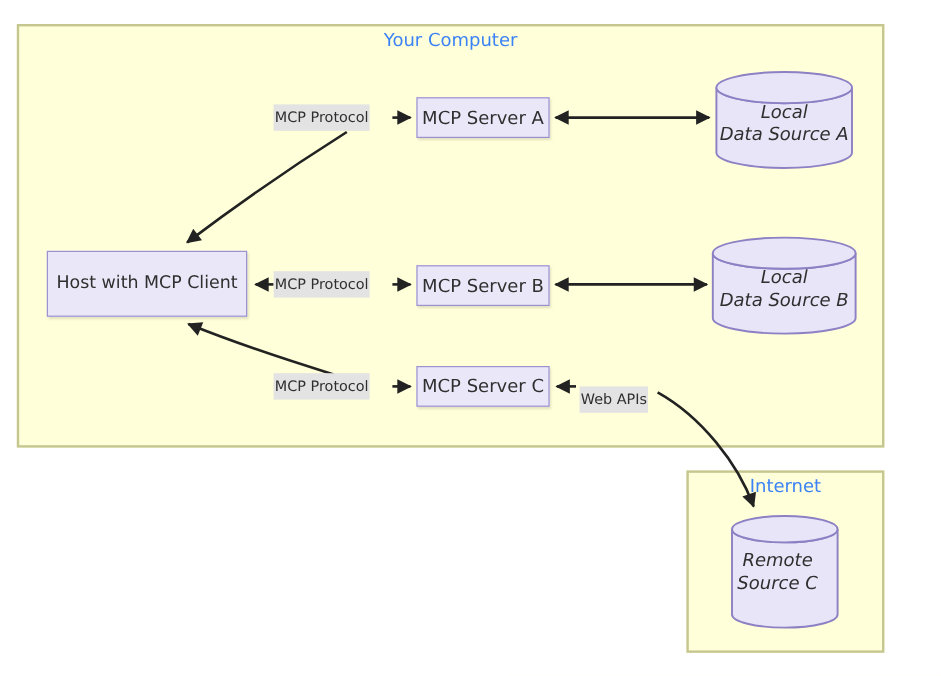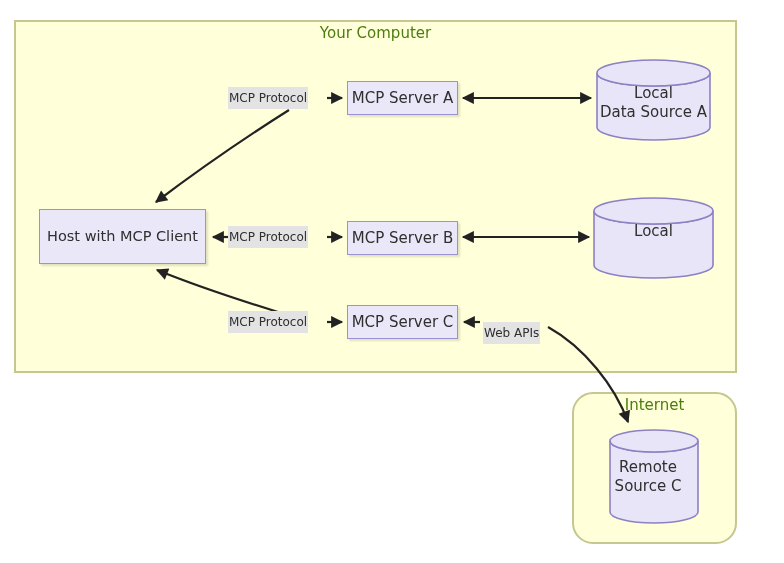--- a/index.html
+++ b/index.html
@@ -12,24 +12,24 @@
   .canvas{
     position:relative;width:784px;height:563px;background:#ffffff;overflow:hidden;
     font-family:"DejaVu Sans","Liberation Sans",sans-serif;color:var(--text);
   }
   .group-box{
     position:absolute;background:var(--container-bg);
     border:2px solid var(--container-border);box-sizing:border-box;
   }
   .group-box .group-title{
     position:absolute;top:2px;left:0;right:0;text-align:center;
-    font-size:15px;color:#4d7c0f;
+    font-size:15px;color:#3b82f6;
   }
   .yc{left:14px;top:20px;width:723px;height:353px;}
-  .inet{left:572px;top:392px;width:165px;height:152px;border-radius:21px;}
+  .inet{left:572px;top:392px;width:165px;height:152px;}
   svg.connector-layer{position:absolute;left:0;top:0;z-index:2;pointer-events:none;}
   .cyl-body,.cyl-top{fill:var(--cylinder-bg);stroke:var(--cylinder-border);stroke-width:1.6;}
   .edge{fill:none;stroke:var(--arrow);stroke-width:2.2;}
   .arrowhead{fill:var(--arrow);}
   .node{
     position:absolute;z-index:3;background:var(--node-bg);
     border:1.6px solid var(--node-border);box-sizing:border-box;
     display:flex;flex-direction:column;align-items:center;justify-content:center;
     font-size:15px;text-align:center;box-shadow:1.5px 1.5px 2px rgba(0,0,0,0.12);
   }
@@ -39,21 +39,21 @@
   .node-sc{left:347px;top:305px;width:111px;height:34px;}
   .edge-label{
     position:absolute;z-index:3;background:var(--label-bg);
     font-size:12px;line-height:20px;padding:1px 1px;white-space:nowrap;
   }
   .lbl-a{left:228px;top:87px;}
   .lbl-b{left:228px;top:226px;}
   .lbl-c{left:228px;top:311px;}
   .lbl-web{left:483px;top:322px;}
   .cyl-text{
-    position:absolute;z-index:3;text-align:center;font-size:15px;line-height:19px;
+    position:absolute;z-index:3;text-align:center;font-size:15px;line-height:19px;font-style:italic;
   }
   .cyl-text-a{left:597px;top:84px;width:113px;}
   .cyl-text-b{left:594px;top:222px;width:119px;}
   .cyl-text-r{left:610px;top:458px;width:76px;}
 </style>
 </head>
 <body>
 
 <div class="canvas">
 
@@ -118,19 +118,20 @@
   <div class="edge-label lbl-b">MCP Protocol</div>
   <div class="edge-label lbl-c">MCP Protocol</div>
   <div class="edge-label lbl-web">Web APIs</div>
 
   <div class="cyl-text cyl-text-a">
     <div>Local</div>
     <div>Data Source A</div>
   </div>
   <div class="cyl-text cyl-text-b">
     <div>Local</div>
+    <div>Data Source B</div>
   </div>
   <div class="cyl-text cyl-text-r">
     <div>Remote</div>
     <div>Source C</div>
   </div>
 
 </div>
 
 </body></html>

